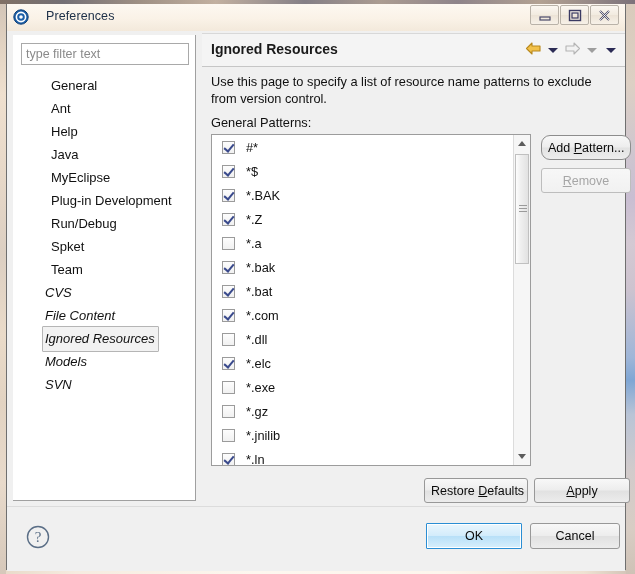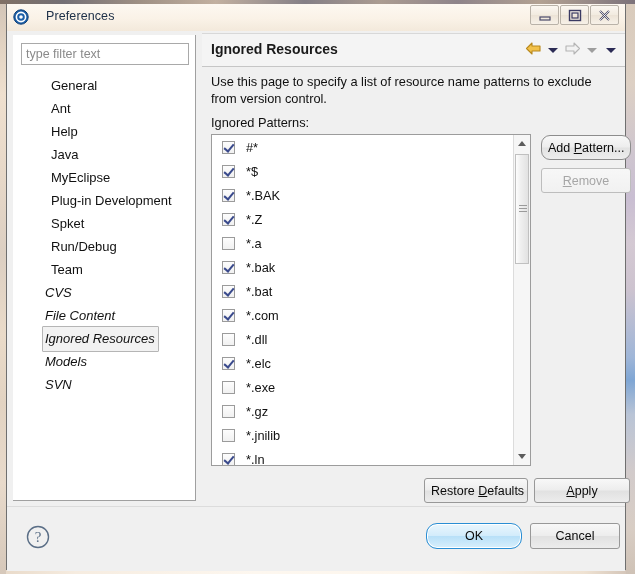--- a/index.html
+++ b/index.html
@@ -344,21 +344,21 @@
     position: absolute;
     left: 18px; top: 17px;
     width: 26px; height: 26px;
     cursor: default;
   }
   #btn-ok {
     position: absolute;
     left: 419px; top: 519px;
     width: 96px; height: 26px;
     border: 1px solid #2a8ed4;
-    border-radius: 11px;
+    border-radius: 1px;
     background: linear-gradient(180deg,#eaf6fd 0%, #d3ecfb 48%, #b8e0f8 52%, #d8effc 100%);
     box-shadow: inset 0 0 0 1px #ffffff;
     font-family: "Liberation Sans", sans-serif;
     font-size: 12.5px;
     color: #0b0b0b;
     box-sizing: border-box;
     cursor: default;
   }
   #btn-cancel {
     position: absolute;
@@ -409,22 +409,22 @@
 
     <div id="leftpane">
       <input id="filterbox" type="text" placeholder="type filter text" style="">
       <div id="tree">
           <div class="tnode"><span class="tlabel">General</span></div>
           <div class="tnode"><span class="tlabel">Ant</span></div>
           <div class="tnode"><span class="tlabel">Help</span></div>
           <div class="tnode"><span class="tlabel">Java</span></div>
           <div class="tnode"><span class="tlabel">MyEclipse</span></div>
           <div class="tnode"><span class="tlabel">Plug-in Development</span></div>
+          <div class="tnode"><span class="tlabel">Run/Debug</span></div>
           <div class="tnode"><span class="tlabel">Spket</span></div>
-          <div class="tnode"><span class="tlabel">Run/Debug</span></div>
           <div class="tnode"><span class="tlabel">Team</span></div>
           <div class="tnode lvl2"><span class="tlabel">CVS</span></div>
           <div class="tnode lvl2"><span class="tlabel">File Content</span></div>
           <div class="tnode lvl2 selected"><span class="tlabel">Ignored Resources</span></div>
           <div class="tnode lvl2"><span class="tlabel">Models</span></div>
           <div class="tnode lvl2"><span class="tlabel">SVN</span></div>
         </div>
     </div>
 
     <div id="divider"></div>
@@ -444,21 +444,21 @@
             <svg width="17" height="15" viewBox="0 0 17 15">
               <path d="M10 2 L15.5 7.5 L10 13 L10 10 L2 10 L2 5 L10 5 Z" fill="#f2f2f2" stroke="#b4b4b4" stroke-width="1.1" stroke-linejoin="round"></path>
             </svg>
           </span>
           <span class="caret dim"></span>
           <span class="caret"></span>
         </div>
       </div>
 
       <div id="desc">Use this page to specify a list of resource name patterns to exclude from version control.</div>
-      <div id="listlabel">Ignored Patterns:</div>
+      <div id="listlabel">General Patterns:</div>
 
       <div id="listbox">
         <div id="listinner">
             <div class="prow">
               <span class="cbox checked"></span>
               <span>#*</span>
             </div>
             <div class="prow">
               <span class="cbox checked"></span>
               <span>*$</span>

